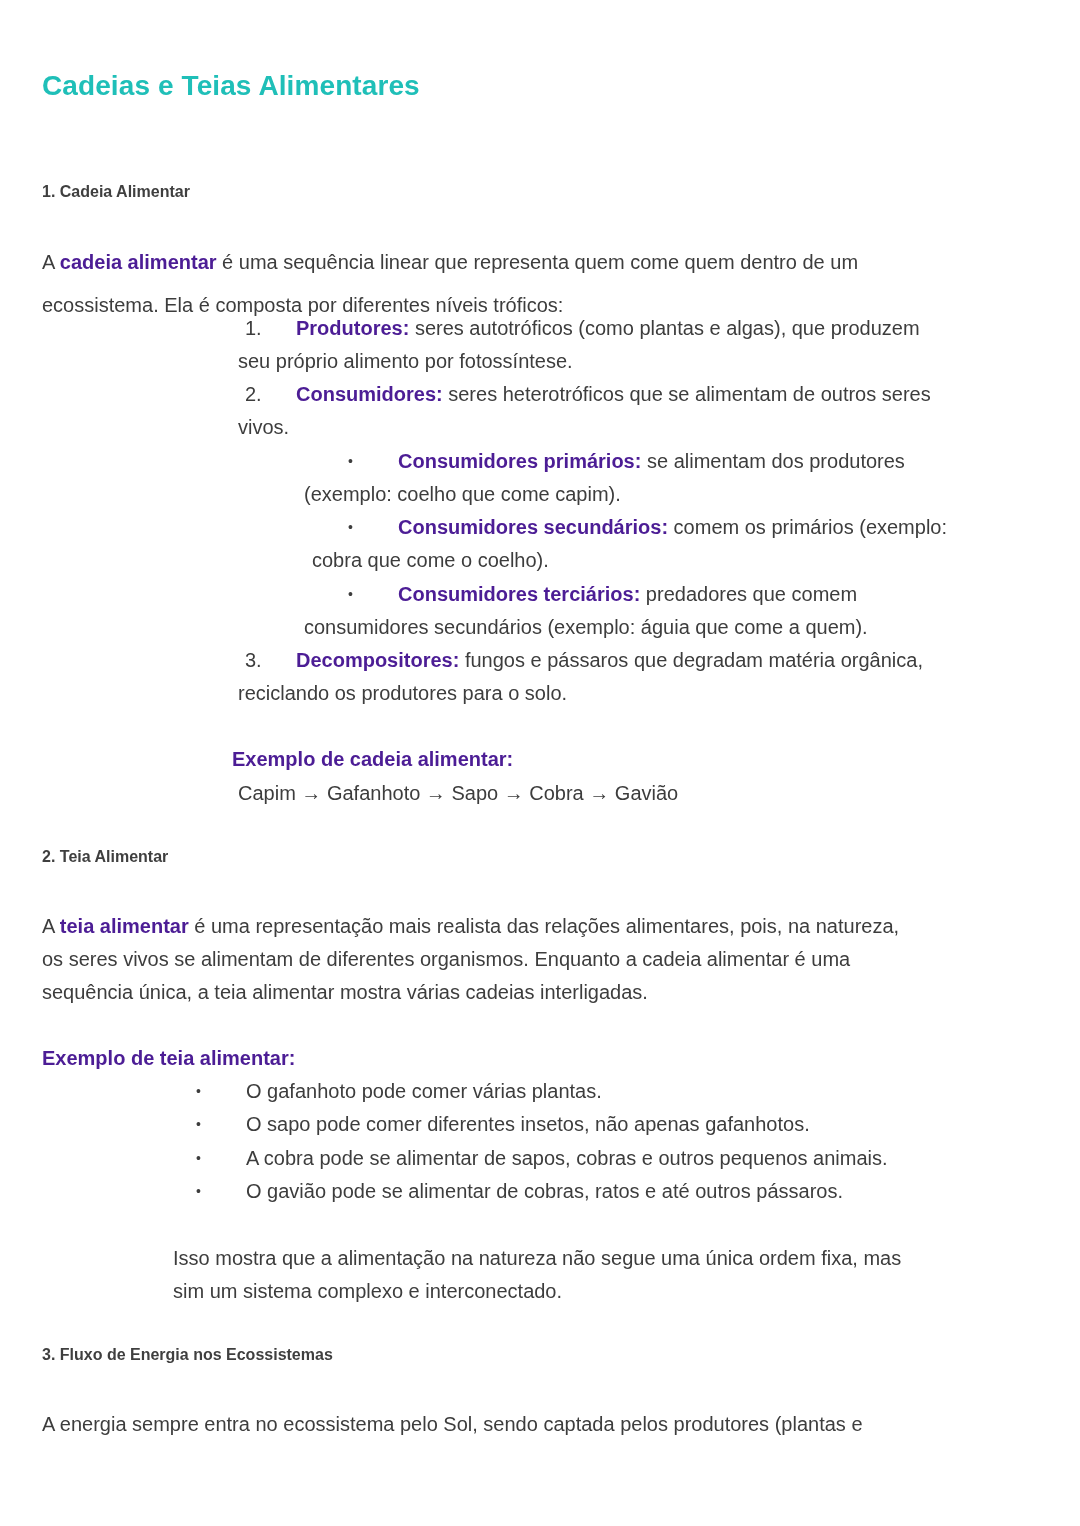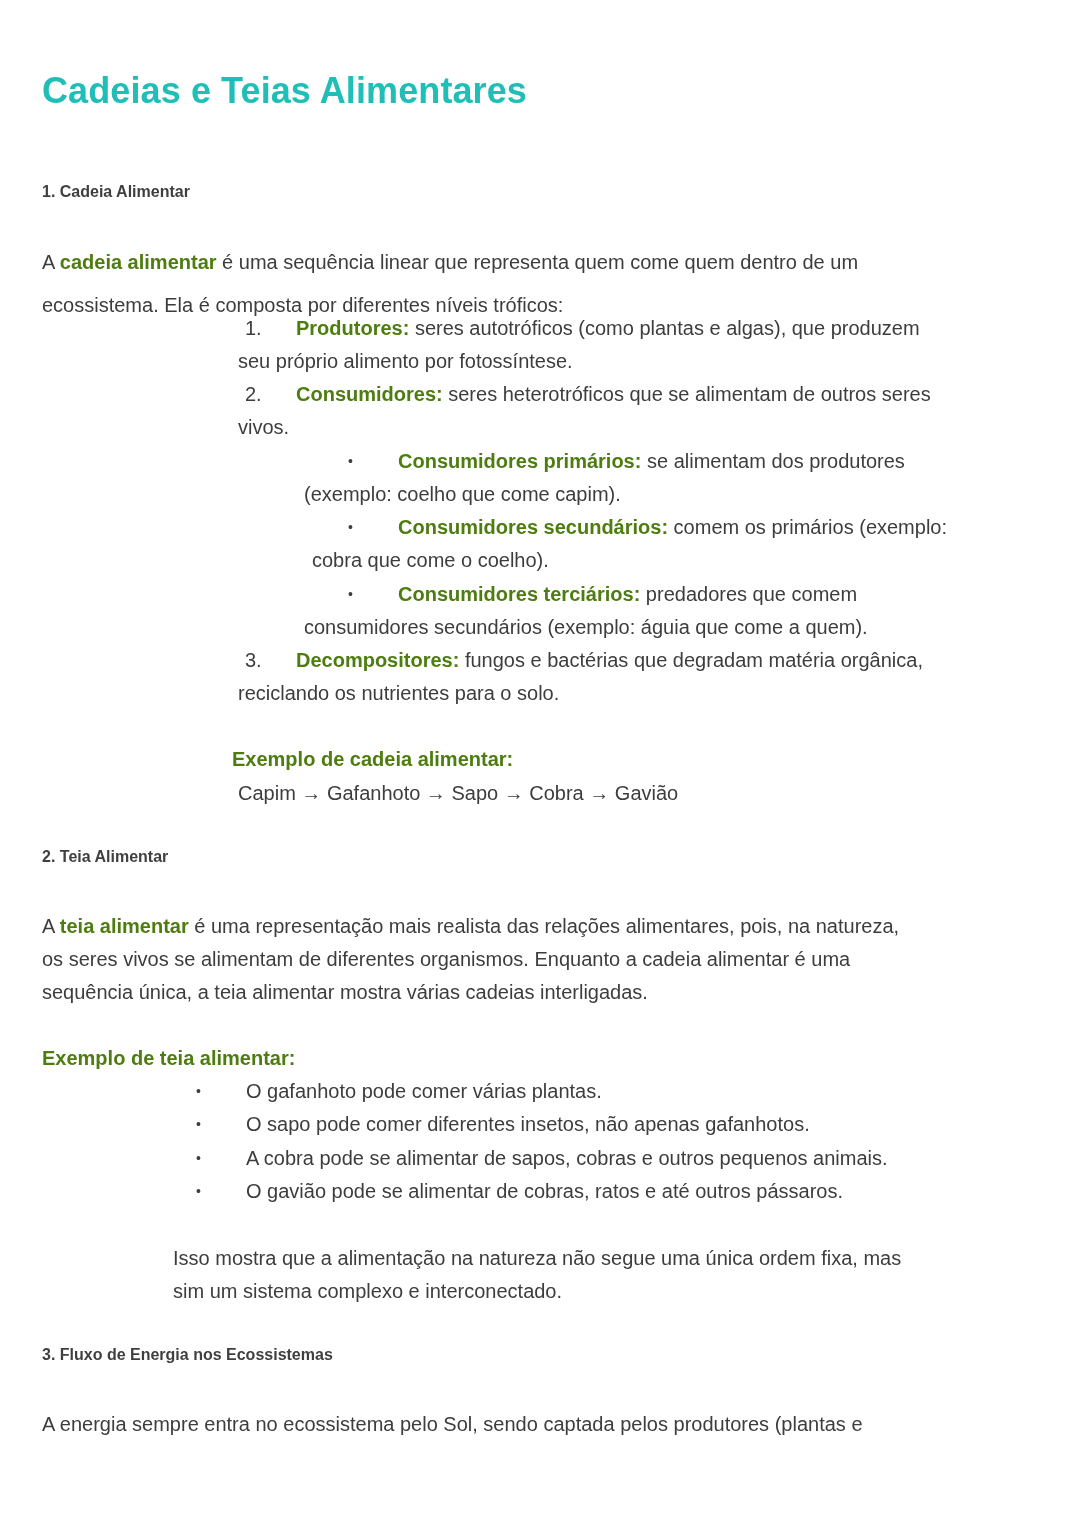--- a/index.html
+++ b/index.html
@@ -13,21 +13,21 @@
       position: relative;
       overflow: hidden;
       font-family: "Liberation Sans", "DejaVu Sans", sans-serif;
       color: #3d3d3d;
       font-size: 20px;
     }
     .title {
       position: absolute;
       left: 42px;
       top: 70px;
-      font-size: 36px;
+      font-size: 28px;
       font-weight: 600;
       color: #1fbfb8;
       margin: 0;
       letter-spacing: 0.1px;
     }
     .h2 {
       position: absolute;
       left: 42px;
       font-size: 16px;
       font-weight: bold;
@@ -54,21 +54,21 @@
       vertical-align: 2px;
     }
     .bullet2 {
       display: inline-block;
       width: 72px;
       padding-left: 22px;
       box-sizing: border-box;
       font-size: 14px;
       vertical-align: 2px;
     }
-    b { font-weight: bold; color: #4d7c0f; }
+    b { font-weight: bold; color: #4c1d95; }
   </style>
 </head>
 <body>
 
 <h1 class="title">Cadeias e Teias Alimentares</h1>
 
 <h2 class="h2" style="top:183px;">1. Cadeia Alimentar</h2>
 
 <div class="line" style="left:42px; top:246px;">
   <span>A </span><b>cadeia alimentar</b><span> é uma sequência linear que representa quem come quem dentro de um</span>
@@ -94,23 +94,23 @@
   <span class="bullet">•</span><b>Consumidores secundários:</b><span> comem os primários (exemplo:</span>
 </div>
 <div class="line" style="left:312px; top:544px;">cobra que come o coelho).</div>
 
 <div class="line" style="left:304px; top:578px;">
   <span class="bullet">•</span><b>Consumidores terciários:</b><span> predadores que comem</span>
 </div>
 <div class="line" style="left:304px; top:611px;">consumidores secundários (exemplo: águia que come a quem).</div>
 
 <div class="line" style="left:238px; top:644px;">
-  <span class="num">3.</span><b>Decompositores:</b><span> fungos e bactérias que degradam matéria orgânica,</span>
+  <span class="num">3.</span><b>Decompositores:</b><span> fungos e pássaros que degradam matéria orgânica,</span>
 </div>
-<div class="line" style="left:238px; top:677px;">reciclando os nutrientes para o solo.</div>
+<div class="line" style="left:238px; top:677px;">reciclando os produtores para o solo.</div>
 
 <div class="line" style="left:232px; top:743px;">
   <b>Exemplo de cadeia alimentar:</b>
 </div>
 <div class="line" style="left:238px; top:777px;">Capim → Gafanhoto → Sapo → Cobra → Gavião</div>
 
 <h2 class="h2" style="top:848px;">2. Teia Alimentar</h2>
 
 <div class="line" style="left:42px; top:910px;">
   <span>A </span><b>teia alimentar</b><span> é uma representação mais realista das relações alimentares, pois, na natureza,</span>

